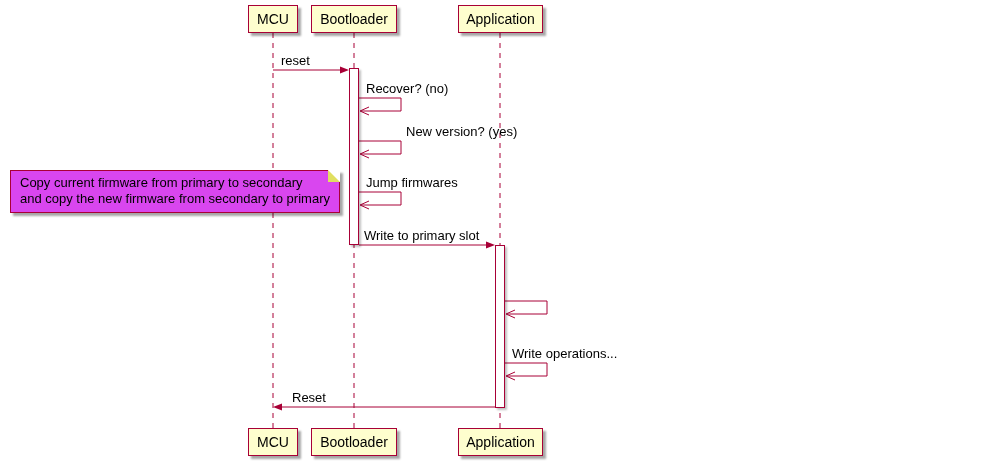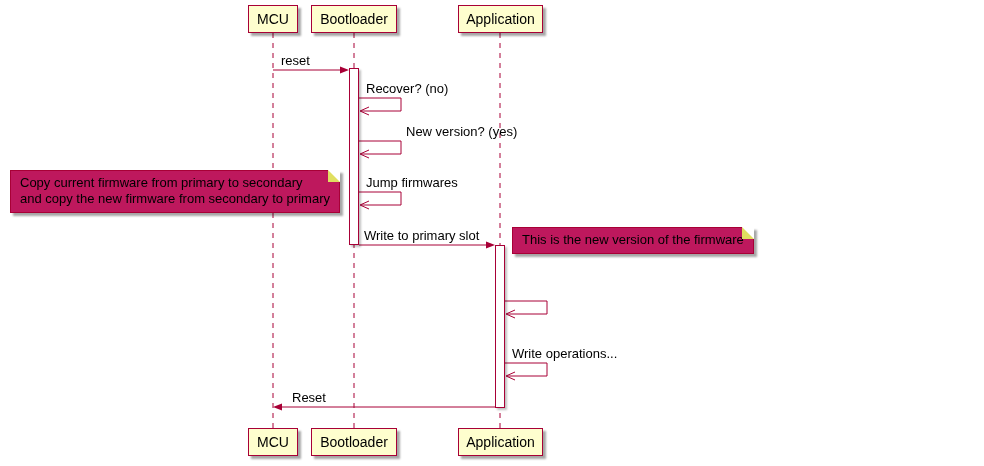--- a/index.html
+++ b/index.html
@@ -39,21 +39,21 @@
   .msg-label {
     position:absolute; z-index:3;
     font-size:13px; color:#000;
     white-space:nowrap;
     line-height:15px;
     text-align:center;
   }
 
   .note {
     position:absolute; z-index:4;
-    background:#be185d;
+    background:#d946ef;
     border:1px solid #A80036;
     box-shadow:3px 3px 2px rgba(0,0,0,0.35);
     font-size:13px; line-height:16px; color:#000;
     padding:4px 9px 5px 9px;
     white-space:pre-line;
   }
   .note::before {
     content:"";
     position:absolute; top:-1px; right:-1px;
     border-style:solid;
@@ -111,15 +111,14 @@
   <div class="msg-label" style="left:281px; top:53px;">reset</div>
   <div class="msg-label" style="left:366px; top:81px;">Recover? (no)</div>
   <div class="msg-label" style="left:366px; top:124px;margin-left:40px;">New version? (yes)</div>
   <div class="msg-label" style="left:366px; top:175px;">Jump firmwares</div>
   <div class="msg-label" style="left:364px; top:228px;">Write to primary slot</div>
   <div class="msg-label" style="left:512px; top:346px;">Write operations...</div>
   <div class="msg-label" style="left:292px; top:390px;">Reset</div>
 
   <div class="note" style="left:10px; top:170px;">Copy current firmware from primary to secondary
 and copy the new firmware from secondary to primary</div>
-  <div class="note" style="left:512px; top:227px;">This is the new version of the firmware</div>
 
 </div>
 
 </body></html>

